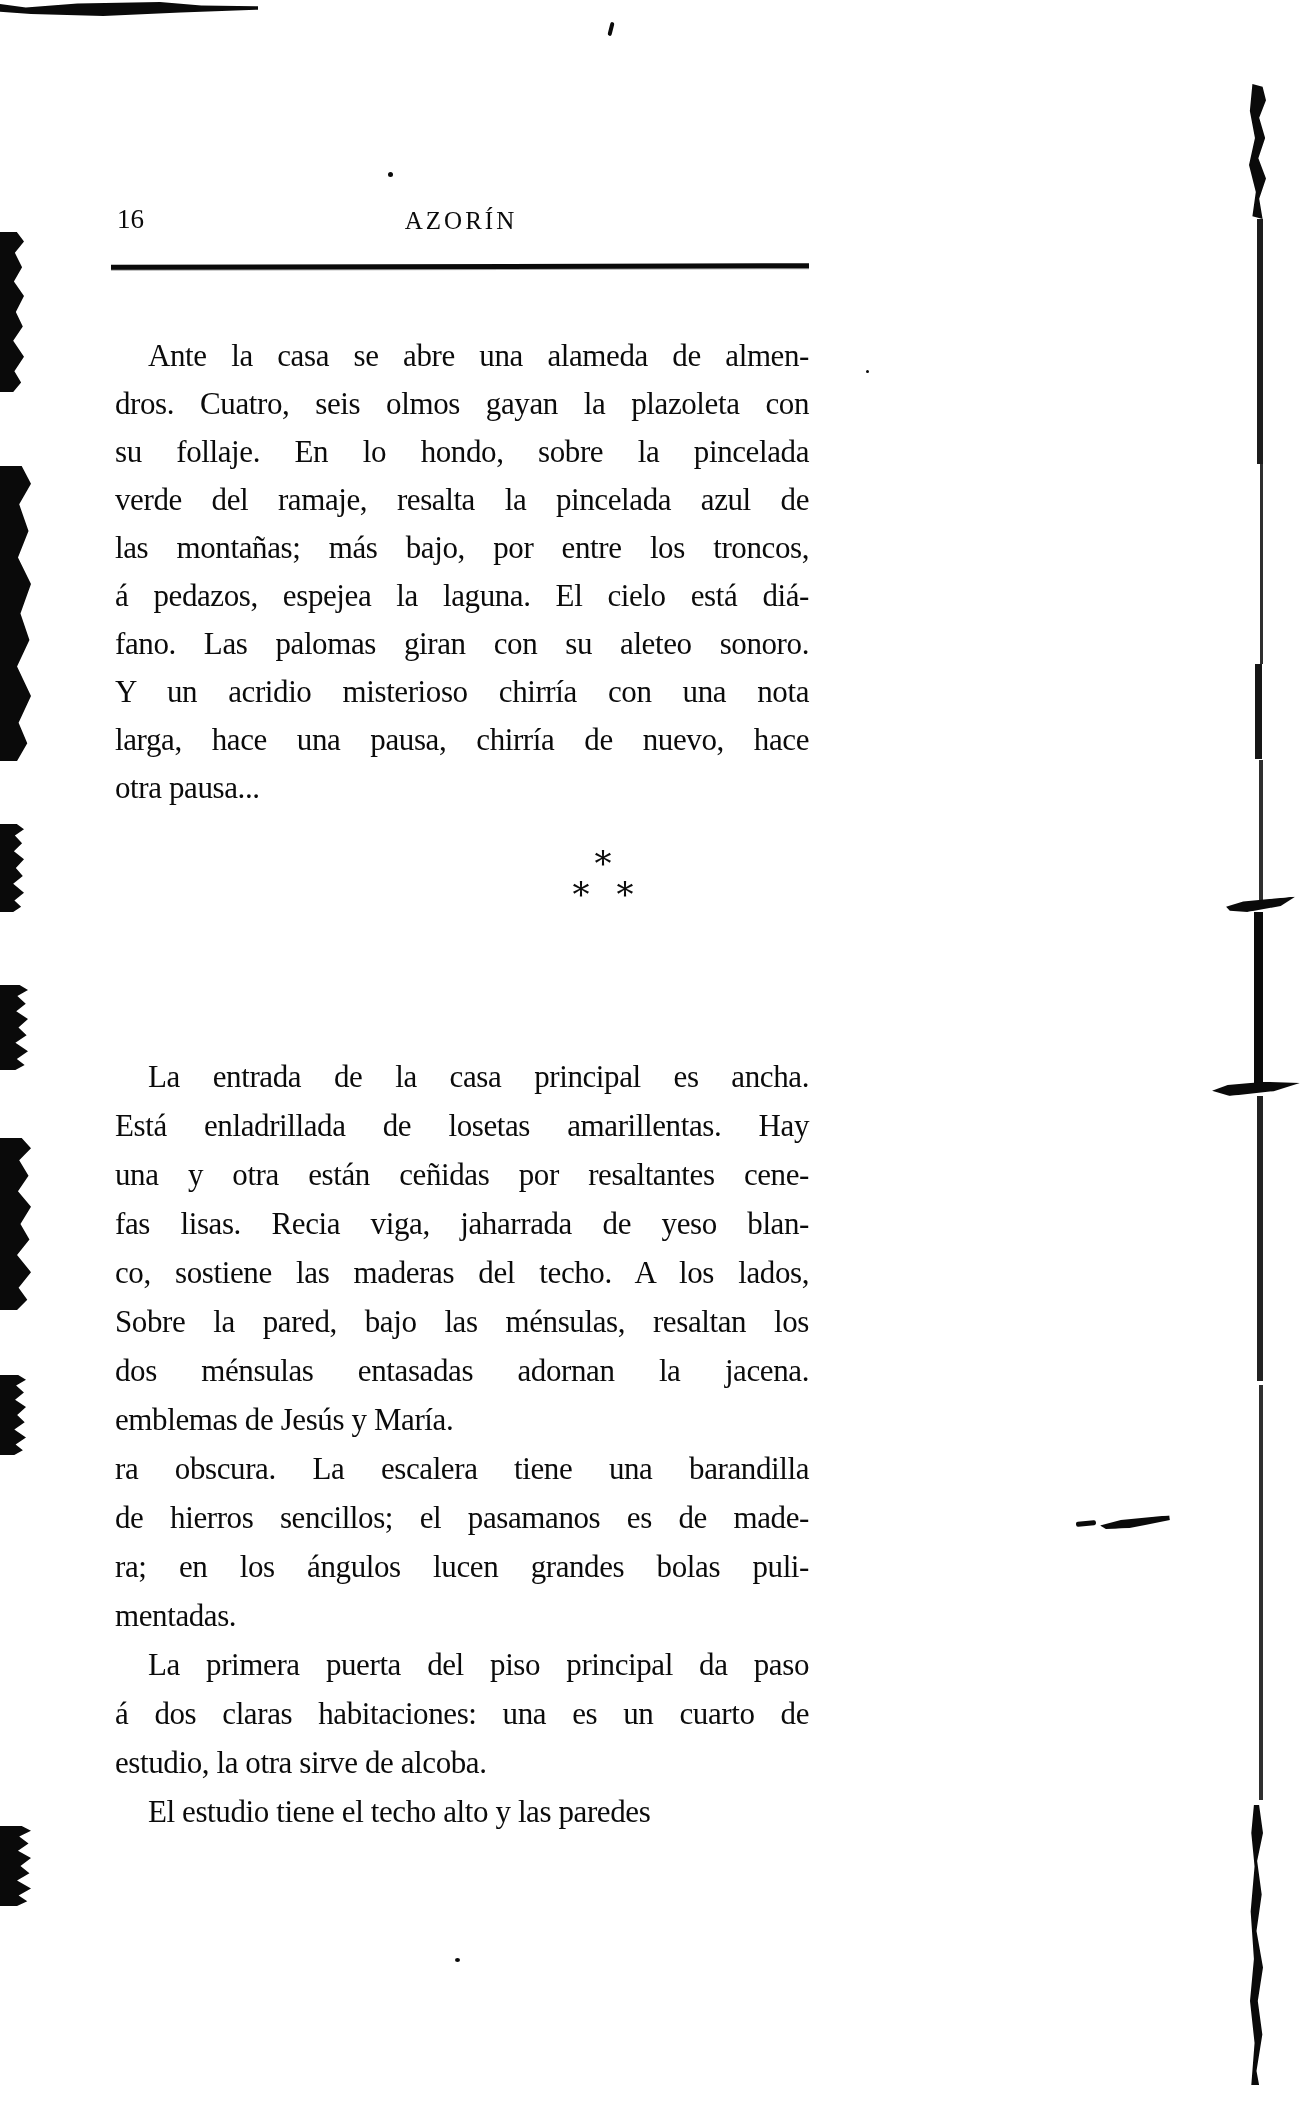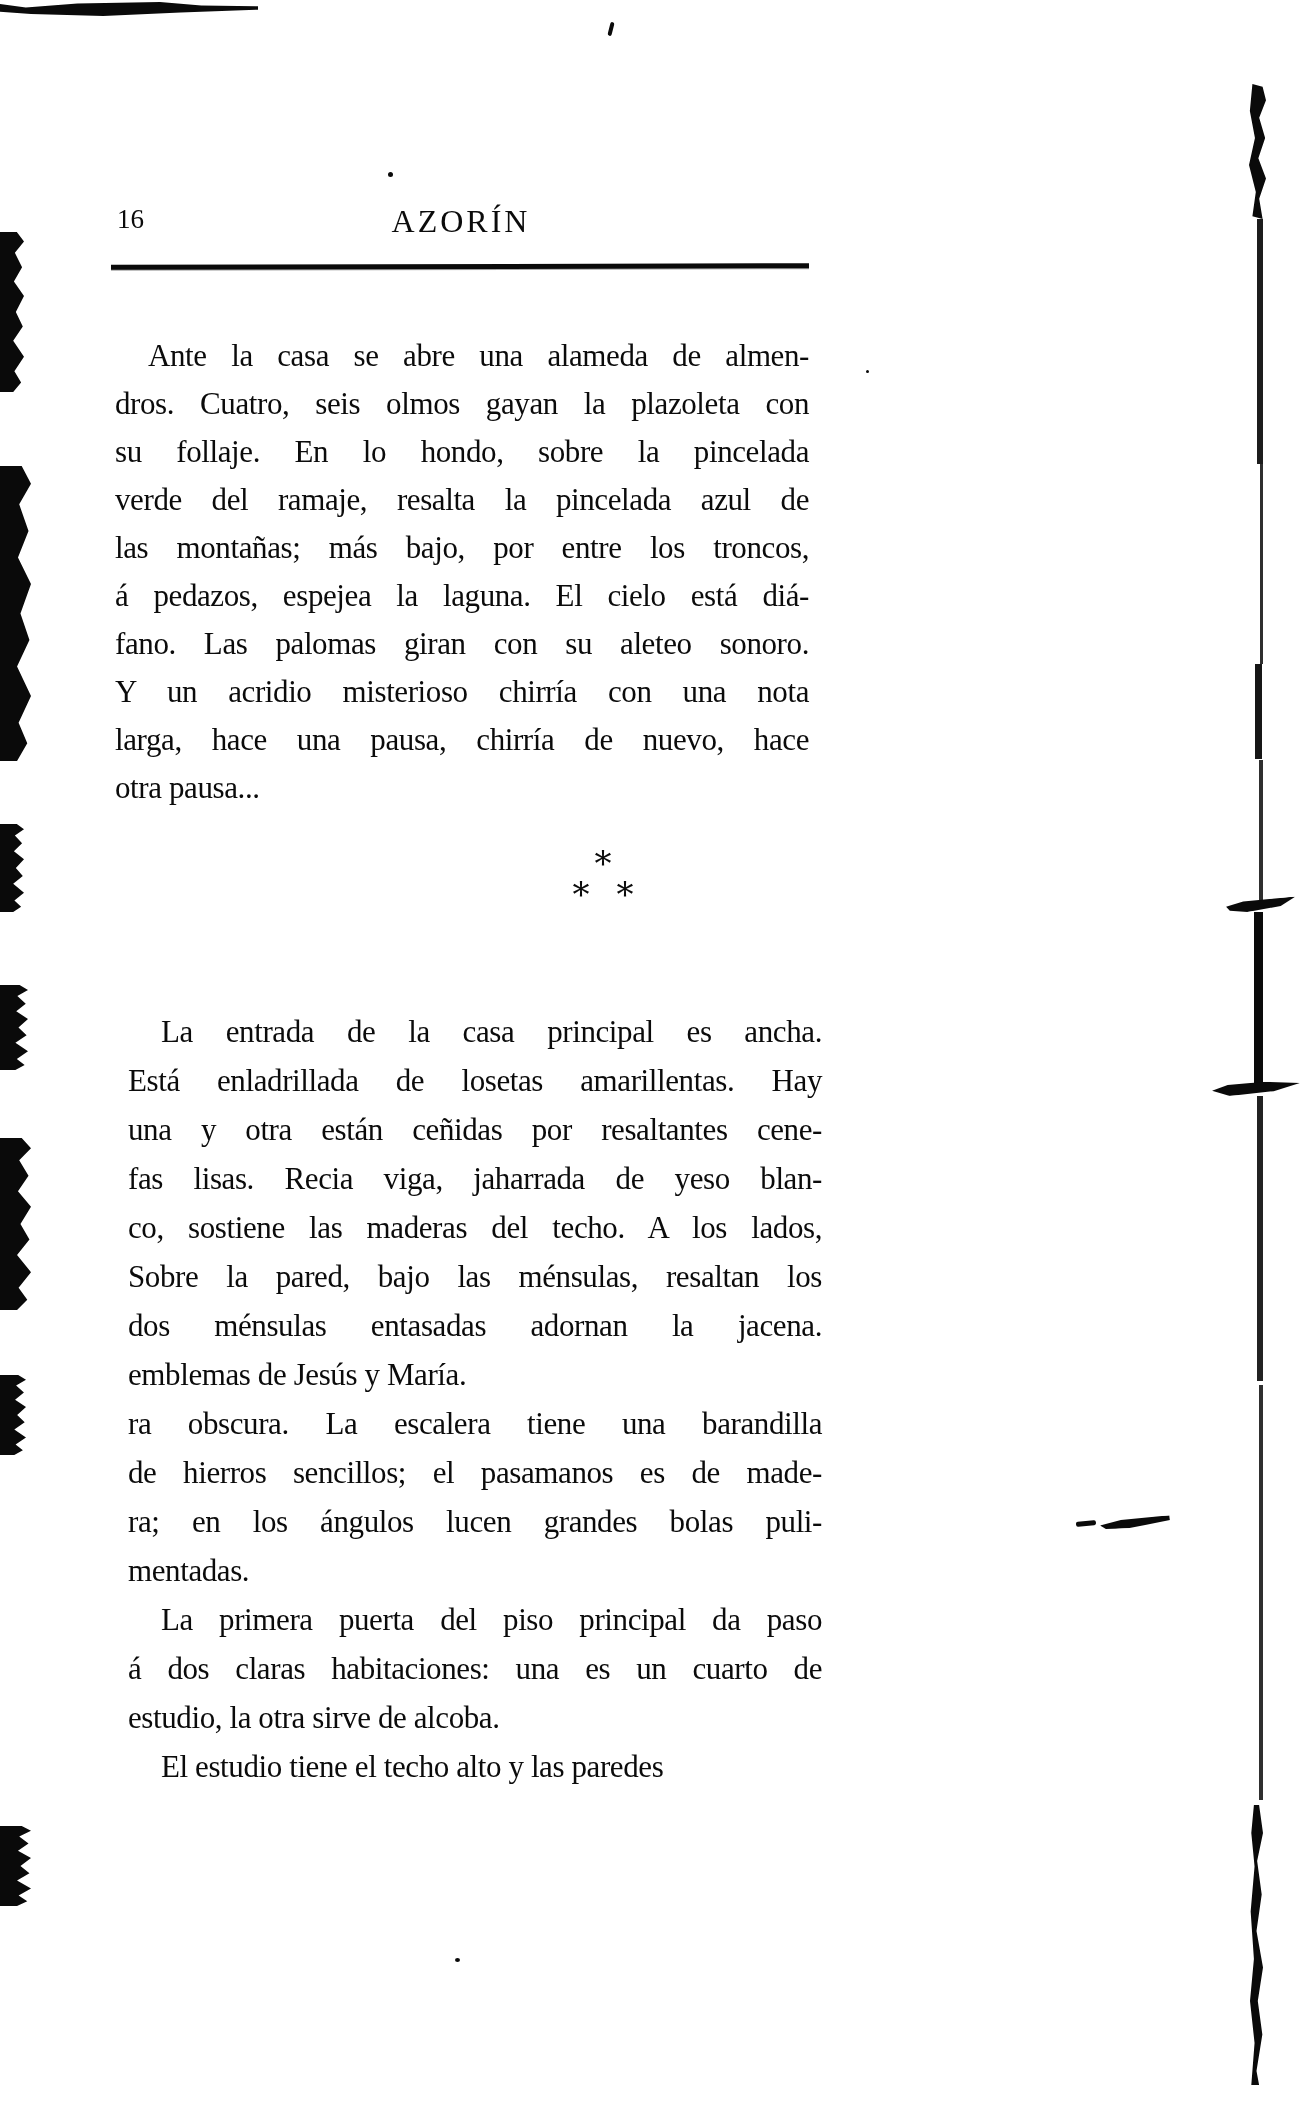--- a/index.html
+++ b/index.html
@@ -13,35 +13,35 @@
   }
   .page{position:absolute;inset:0;}
 
   
   .pagenum{
     position:absolute;left:117px;top:204px;
     font-size:27px;line-height:30px;
   }
   .runtitle{
     position:absolute;left:115px;top:207px;width:692px;
-    text-align:center;font-size:32px;letter-spacing:3px;line-height:28px;
+    text-align:center;font-size:25px;letter-spacing:3px;line-height:28px;
   }
   .rule{
     position:absolute;left:111px;top:264px;width:698px;height:5px;
     background:#0a0a0a;transform:rotate(-0.12deg);
     box-shadow:0 1px 0 rgba(0,0,0,.35);
   }
 
   
   .tb{
     position:absolute;left:115px;width:694px;
     font-size:31px;letter-spacing:-0.4px;
   }
   .tb1{top:332px;line-height:48px;}
-  .tb2{top:1007px;line-height:49px;margin-left:13px;}
+  .tb2{top:1052px;line-height:49px;}
   .line{
     white-space:nowrap;
     text-align:justify;
     text-align-last:justify;
   }
   .line.pf{text-indent:33px;}
   .line.pl{text-align-last:left;}
 
   
   .divider{

